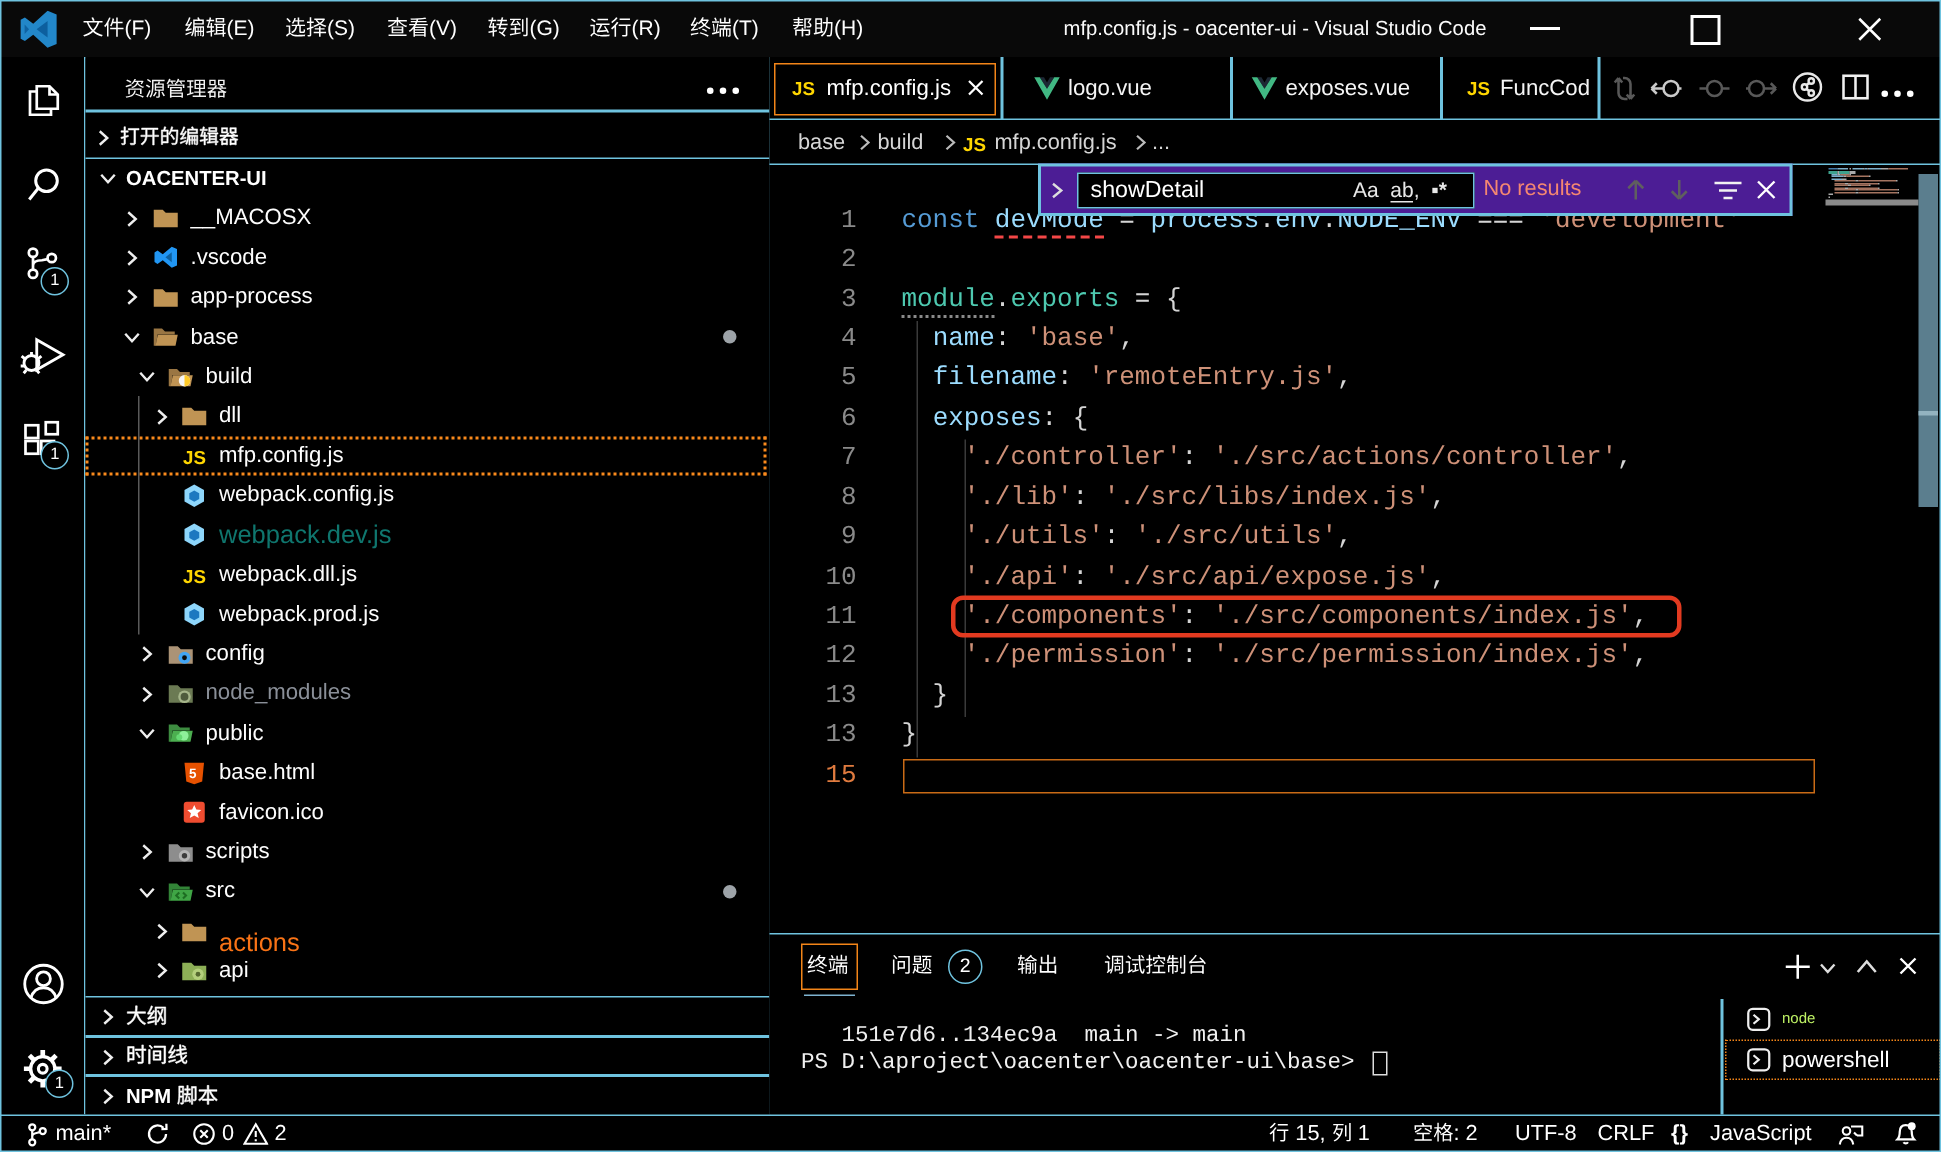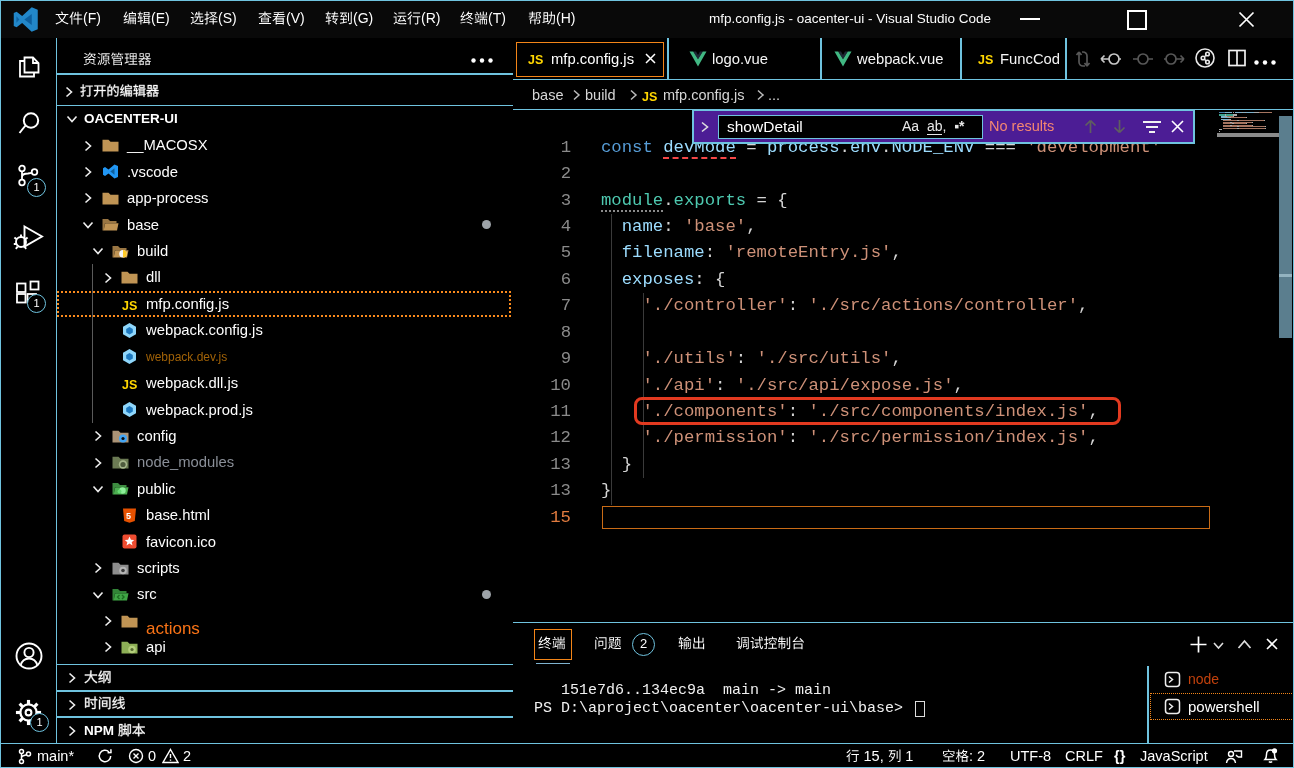--- a/index.html
+++ b/index.html
@@ -258,21 +258,21 @@
       <div style="position:absolute;left:89px;top:252.82px;height:26.42px;line-height:26.42px;font-size:14.8px;color:#fdfdfd">mfp.config.js</div>
       <div style="position:absolute;left:64px;top:283.95px;width:19px;height:17px"><svg width="17" height="17" viewBox="0 0 17 17">
           <path fill="#8ed6fb" d="M8.5 1 15 4.7 V12.3 L8.5 16 2 12.3 V4.7 Z"></path>
           <path fill="#1c78c0" d="M8.5 5 11.8 6.9 V10.6 L8.5 12.5 5.2 10.6 V6.9 Z"></path>
         </svg></div>
       <div style="position:absolute;left:89px;top:279.24px;height:26.42px;line-height:26.42px;font-size:14.8px;color:#fdfdfd">webpack.config.js</div>
       <div style="position:absolute;left:64px;top:310.37px;width:19px;height:17px"><svg width="17" height="17" viewBox="0 0 17 17">
           <path fill="#8ed6fb" d="M8.5 1 15 4.7 V12.3 L8.5 16 2 12.3 V4.7 Z"></path>
           <path fill="#1c78c0" d="M8.5 5 11.8 6.9 V10.6 L8.5 12.5 5.2 10.6 V6.9 Z"></path>
         </svg></div>
-      <div style="position:absolute;left:89px;top:305.66px;height:26.42px;line-height:26.42px;font-size:12px;color:#a16207">webpack.dev.js</div>
+      <div style="position:absolute;left:89px;top:305.66px;height:26.42px;line-height:26.42px;font-size:17px;color:#0f766e">webpack.dev.js</div>
       <div style="position:absolute;left:64px;top:336.79px;width:19px;height:17px"><svg width="19" height="17" viewBox="0 0 19 17">
           <text x="1" y="13.5" font-family="Liberation Sans" font-weight="bold" font-size="12.5" fill="#ffd600">JS</text>
         </svg></div>
       <div style="position:absolute;left:89px;top:332.08000000000004px;height:26.42px;line-height:26.42px;font-size:14.8px;color:#fdfdfd">webpack.dll.js</div>
       <div style="position:absolute;left:64px;top:363.21000000000004px;width:19px;height:17px"><svg width="17" height="17" viewBox="0 0 17 17">
           <path fill="#8ed6fb" d="M8.5 1 15 4.7 V12.3 L8.5 16 2 12.3 V4.7 Z"></path>
           <path fill="#1c78c0" d="M8.5 5 11.8 6.9 V10.6 L8.5 12.5 5.2 10.6 V6.9 Z"></path>
         </svg></div>
       <div style="position:absolute;left:89px;top:358.50000000000006px;height:26.42px;line-height:26.42px;font-size:14.8px;color:#fdfdfd">webpack.prod.js</div>
       <svg style="position:absolute;left:35px;top:392.13px" width="12" height="12" viewBox="0 0 12 12" fill="none" stroke="#eee" stroke-width="1.6">
@@ -397,21 +397,21 @@
       </svg>
       <div style="position:absolute;left:176px;top:13px;width:18px;height:16px"><svg width="18" height="16" viewBox="0 0 18 16">
           <path fill="#41b883" d="M0.5 0.5 H4.2 L9 8.2 13.8 0.5 H17.5 L9 15.5 Z"></path>
           <path fill="#34495e" d="M4.2 0.5 H7 L9 4 11 0.5 H13.8 L9 8.2 Z" opacity="0.55"></path>
         </svg></div>
       <div style="position:absolute;left:199px;top:0;height:42px;line-height:42px;font-size:14.8px;color:#f5f5f5">logo.vue</div>
       <div style="position:absolute;left:321px;top:13px;width:18px;height:16px"><svg width="18" height="16" viewBox="0 0 18 16">
           <path fill="#41b883" d="M0.5 0.5 H4.2 L9 8.2 13.8 0.5 H17.5 L9 15.5 Z"></path>
           <path fill="#34495e" d="M4.2 0.5 H7 L9 4 11 0.5 H13.8 L9 8.2 Z" opacity="0.55"></path>
         </svg></div>
-      <div style="position:absolute;left:344px;top:0;height:42px;line-height:42px;font-size:14.8px;color:#f5f5f5">webpack.vue</div>
+      <div style="position:absolute;left:344px;top:0;height:42px;line-height:42px;font-size:14.8px;color:#f5f5f5">exposes.vue</div>
       <div style="position:absolute;left:464px;top:12px;width:20px;height:17px"><svg width="19" height="17" viewBox="0 0 19 17">
           <text x="1" y="13.5" font-family="Liberation Sans" font-weight="bold" font-size="12.5" fill="#ffd600">JS</text>
         </svg></div>
       <div style="position:absolute;left:487px;top:0;height:42px;line-height:42px;font-size:14.8px;color:#f5f5f5">FuncCod</div>
       <svg style="position:absolute;left:558px;top:9px" width="24" height="24" viewBox="0 0 24 24" fill="none" stroke="#585858" stroke-width="1.7">
 <path d="M8 5 V15 M8 15 a4 4 0 0 0 4 4 H14 M8 5 L5.5 8 M8 5 L10.5 8 M16 19 L13.5 16 M16 19 L18.5 16 M16 19 V9 a4 4 0 0 0 -4 -4 H11"></path>
       </svg>
       <svg style="position:absolute;left:586px;top:9px" width="24" height="24" viewBox="0 0 24 24" fill="none" stroke="#c9c9c9" stroke-width="1.7">
         <path d="M10 12 H2 M2 12 L5.5 8.5 M2 12 L5.5 15.5 M10 12 a5 5 0 1 0 10 0 a5 5 0 1 0 -10 0 M20 12 H22"></path>
       </svg>
@@ -468,20 +468,21 @@
       <div style="position:absolute;left:88px;top:77.64px;height:26.42px;line-height:26.42px;font-family:'Liberation Mono',monospace;font-size:17.3px;white-space:pre"><span style="color:#4EC9B0;border-bottom:2px dotted #8a8a8a;text-align:center;">module</span><span style="color:#d4d4d4;">.</span><span style="color:#4EC9B0;">exports</span><span style="color:#d4d4d4;"> = {</span></div>
       <div style="position:absolute;left:0;top:104.06px;width:58px;height:26.42px;line-height:26.42px;font-family:'Liberation Mono',monospace;font-size:17.3px;white-space:pre;color:#8a8a8a;text-align:right">4</div>
       <div style="position:absolute;left:88px;top:104.06px;height:26.42px;line-height:26.42px;font-family:'Liberation Mono',monospace;font-size:17.3px;white-space:pre"><span style="color:#d4d4d4;">  </span><span style="color:#9CDCFE;">name</span><span style="color:#d4d4d4;">: </span><span style="color:#CE9178;">'base'</span><span style="color:#d4d4d4;">,</span></div>
       <div style="position:absolute;left:0;top:130.48000000000002px;width:58px;height:26.42px;line-height:26.42px;font-family:'Liberation Mono',monospace;font-size:17.3px;white-space:pre;color:#8a8a8a;text-align:right">5</div>
       <div style="position:absolute;left:88px;top:130.48000000000002px;height:26.42px;line-height:26.42px;font-family:'Liberation Mono',monospace;font-size:17.3px;white-space:pre"><span style="color:#d4d4d4;">  </span><span style="color:#9CDCFE;">filename</span><span style="color:#d4d4d4;">: </span><span style="color:#CE9178;margin-top:22px;">'remoteEntry.js'</span><span style="color:#d4d4d4;">,</span></div>
       <div style="position:absolute;left:0;top:156.90000000000003px;width:58px;height:26.42px;line-height:26.42px;font-family:'Liberation Mono',monospace;font-size:17.3px;white-space:pre;color:#8a8a8a;text-align:right">6</div>
       <div style="position:absolute;left:88px;top:156.90000000000003px;height:26.42px;line-height:26.42px;font-family:'Liberation Mono',monospace;font-size:17.3px;white-space:pre"><span style="color:#d4d4d4;">  </span><span style="color:#9CDCFE;">exposes</span><span style="color:#d4d4d4;">: {</span></div>
       <div style="position:absolute;left:0;top:183.32000000000002px;width:58px;height:26.42px;line-height:26.42px;font-family:'Liberation Mono',monospace;font-size:17.3px;white-space:pre;color:#8a8a8a;text-align:right">7</div>
       <div style="position:absolute;left:88px;top:183.32000000000002px;height:26.42px;line-height:26.42px;font-family:'Liberation Mono',monospace;font-size:17.3px;white-space:pre"><span style="color:#d4d4d4;">    </span><span style="color:#CE9178;">'./controller'</span><span style="color:#d4d4d4;">: </span><span style="color:#CE9178;">'./src/actions/controller'</span><span style="color:#d4d4d4;">,</span></div>
       <div style="position:absolute;left:0;top:209.74px;width:58px;height:26.42px;line-height:26.42px;font-family:'Liberation Mono',monospace;font-size:17.3px;white-space:pre;color:#8a8a8a;text-align:right">8</div>
+      <div style="position:absolute;left:88px;top:209.74px;height:26.42px;line-height:26.42px;font-family:'Liberation Mono',monospace;font-size:17.3px;white-space:pre"><span style="color:#d4d4d4;">    </span><span style="color:#CE9178;">'./lib'</span><span style="color:#d4d4d4;">: </span><span style="color:#CE9178;">'./src/libs/index.js'</span><span style="color:#d4d4d4;">,</span></div>
       <div style="position:absolute;left:0;top:236.16000000000003px;width:58px;height:26.42px;line-height:26.42px;font-family:'Liberation Mono',monospace;font-size:17.3px;white-space:pre;color:#8a8a8a;text-align:right">9</div>
       <div style="position:absolute;left:88px;top:236.16000000000003px;height:26.42px;line-height:26.42px;font-family:'Liberation Mono',monospace;font-size:17.3px;white-space:pre"><span style="color:#d4d4d4;">    </span><span style="color:#CE9178;">'./utils'</span><span style="color:#d4d4d4;">: </span><span style="color:#CE9178;">'./src/utils'</span><span style="color:#d4d4d4;">,</span></div>
       <div style="position:absolute;left:0;top:262.58000000000004px;width:58px;height:26.42px;line-height:26.42px;font-family:'Liberation Mono',monospace;font-size:17.3px;white-space:pre;color:#8a8a8a;text-align:right">10</div>
       <div style="position:absolute;left:88px;top:262.58000000000004px;height:26.42px;line-height:26.42px;font-family:'Liberation Mono',monospace;font-size:17.3px;white-space:pre"><span style="color:#d4d4d4;">    </span><span style="color:#CE9178;">'./api'</span><span style="color:#d4d4d4;">: </span><span style="color:#CE9178;">'./src/api/expose.js'</span><span style="color:#d4d4d4;">,</span></div>
       <div style="position:absolute;left:0;top:289.00000000000006px;width:58px;height:26.42px;line-height:26.42px;font-family:'Liberation Mono',monospace;font-size:17.3px;white-space:pre;color:#8a8a8a;text-align:right">11</div>
       <div style="position:absolute;left:88px;top:289.00000000000006px;height:26.42px;line-height:26.42px;font-family:'Liberation Mono',monospace;font-size:17.3px;white-space:pre"><span style="color:#d4d4d4;">    </span><span style="color:#CE9178;">'./components'</span><span style="color:#d4d4d4;">: </span><span style="color:#CE9178;">'./src/components/index.js'</span><span style="color:#d4d4d4;">,</span></div>
       <div style="position:absolute;left:0;top:315.42px;width:58px;height:26.42px;line-height:26.42px;font-family:'Liberation Mono',monospace;font-size:17.3px;white-space:pre;color:#8a8a8a;text-align:right">12</div>
       <div style="position:absolute;left:88px;top:315.42px;height:26.42px;line-height:26.42px;font-family:'Liberation Mono',monospace;font-size:17.3px;white-space:pre"><span style="color:#d4d4d4;">    </span><span style="color:#CE9178;">'./permission'</span><span style="color:#d4d4d4;">: </span><span style="color:#CE9178;">'./src/permission/index.js'</span><span style="color:#d4d4d4;">,</span></div>
       <div style="position:absolute;left:0;top:341.84000000000003px;width:58px;height:26.42px;line-height:26.42px;font-family:'Liberation Mono',monospace;font-size:17.3px;white-space:pre;color:#8a8a8a;text-align:right">13</div>
       <div style="position:absolute;left:88px;top:341.84000000000003px;height:26.42px;line-height:26.42px;font-family:'Liberation Mono',monospace;font-size:17.3px;white-space:pre"><span style="color:#d4d4d4;">  }</span></div>
@@ -608,21 +609,21 @@
         <path stroke="#fff" stroke-width="1.6" d="M2 2 L12 12 M12 2 L2 12"></path>
       </svg>
       <div style="position:absolute;left:21px;top:59.2px;height:17.6px;line-height:17.6px;font-family:'Liberation Mono',monospace;font-size:15px;white-space:pre;color:#f0f0f0">   151e7d6..134ec9a  main -&gt; main</div>
       <div style="position:absolute;left:21px;top:76.8px;height:17.6px;line-height:17.6px;font-family:'Liberation Mono',monospace;font-size:15px;white-space:pre;color:#f0f0f0">PS D:\aproject\oacenter\oacenter-ui\base&gt;</div>
       <div style="position:absolute;left:401.5px;top:77.5px;width:10px;height:16.5px;border:1.5px solid #ddd;box-sizing:border-box"></div>
       <div style="position:absolute;left:634px;top:43px;width:1.5px;height:78px;background:#6FC3DF"></div>
       <div style="position:absolute;left:651px;top:48px;width:17px;height:17px"><svg width="17" height="17" viewBox="0 0 17 17" fill="none" stroke="#eee" stroke-width="1.5">
           <rect x="1.5" y="1.5" width="14" height="14" rx="3"></rect>
           <path d="M5 5.5 L8.5 8.5 L5 11.5"></path>
         </svg></div>
-      <div style="position:absolute;left:675px;top:43px;height:27px;line-height:27px;font-size:14px;color:#c2410c">node</div>
+      <div style="position:absolute;left:675px;top:43px;height:27px;line-height:27px;font-size:10px;color:#bef264">node</div>
       <div style="position:absolute;left:637px;top:69.5px;width:144px;height:27px;border:1.6px dotted #F38518;box-sizing:border-box"></div>
       <div style="position:absolute;left:651px;top:75px;width:17px;height:17px"><svg width="17" height="17" viewBox="0 0 17 17" fill="none" stroke="#eee" stroke-width="1.5">
           <rect x="1.5" y="1.5" width="14" height="14" rx="3"></rect>
           <path d="M5 5.5 L8.5 8.5 L5 11.5"></path>
         </svg></div>
       <div style="position:absolute;left:675px;top:70px;height:27px;line-height:27px;font-size:15px;color:#fff">powershell</div>
     </div>
     <div style="position:absolute;left:0;top:743px;width:1294px;height:25px;background:#000;border-top:1.5px solid #6FC3DF;color:#fff;font-size:14.5px">
       <svg style="position:absolute;left:17px;top:4px" width="16" height="17" viewBox="0 0 16 17" fill="none" stroke="#fff" stroke-width="1.5">
 <circle cx="4.5" cy="3.5" r="2"></circle>

